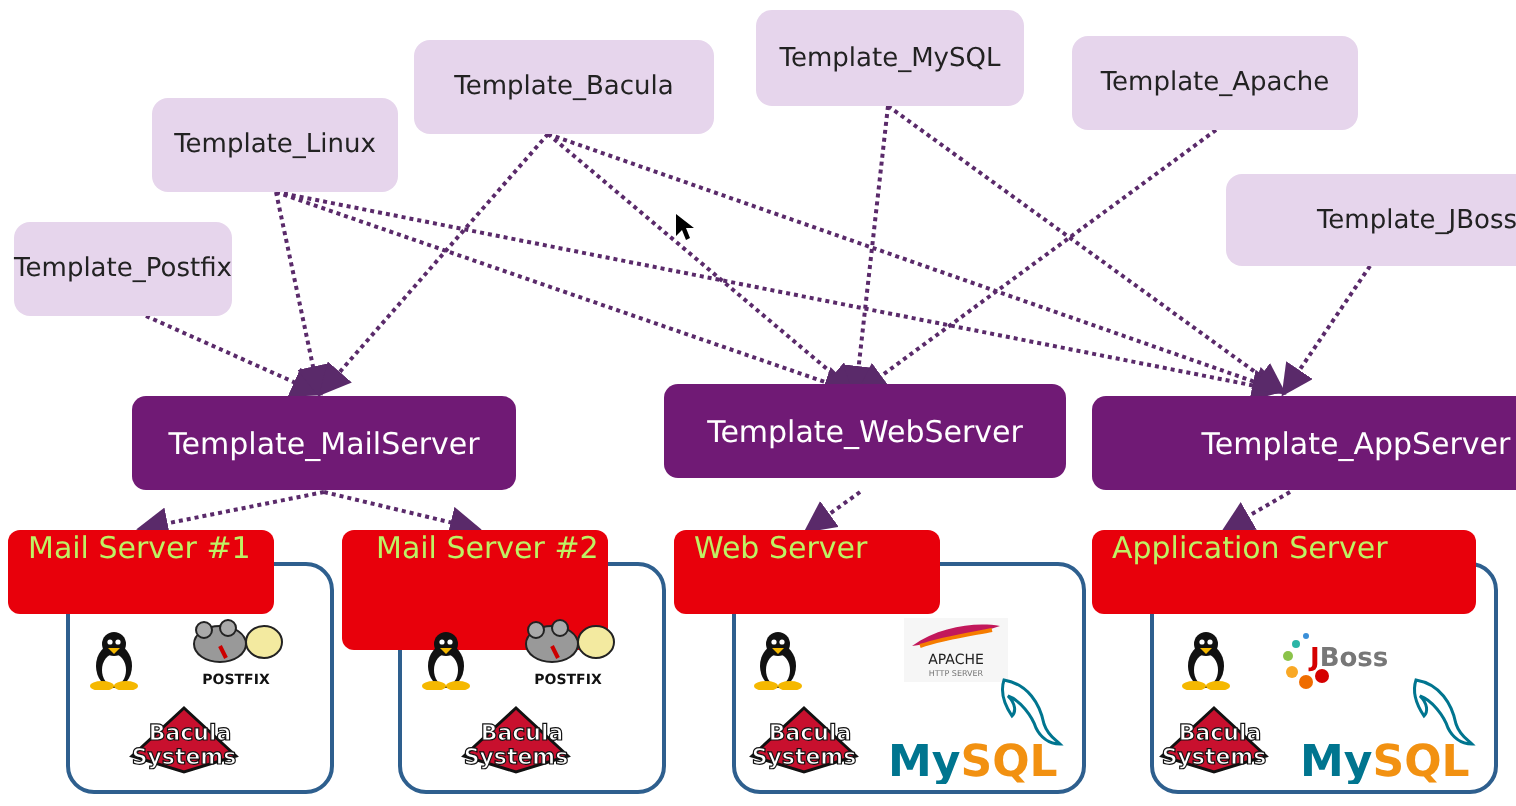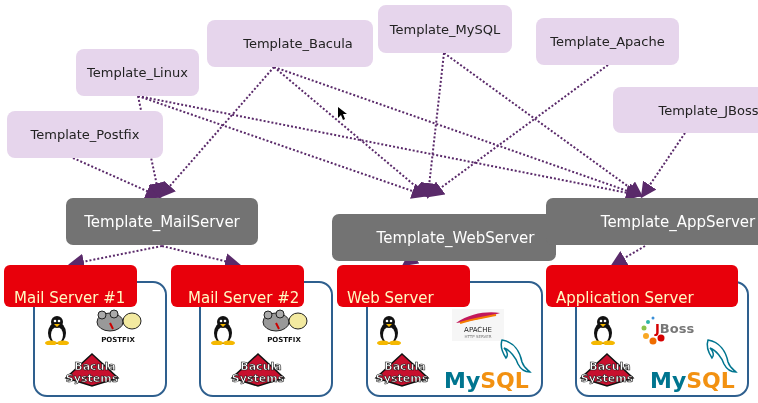--- a/index.html
+++ b/index.html
@@ -1,24 +1,24 @@
 <!DOCTYPE html>
 <html><head>
 <meta charset="utf-8">
 <style>
   html, body { margin:0; padding:0; background:#ffffff; }
   body { width:758px; height:403px; position:relative; overflow:hidden;
          font-family:"DejaVu Sans", sans-serif; }
   .tpl { position:absolute; background:#e6d5ec; border-radius:8px; color:#222;
          font-size:13px; display:flex; align-items:center; justify-content:center; }
-  .mid { position:absolute; background:#737373; border-radius:7px; color:#ffffff;
+  .mid { position:absolute; background:#701a75; border-radius:7px; color:#ffffff;
          font-size:15px; display:flex; align-items:center; justify-content:center; }
   .hostbox { position:absolute; border:2px solid #2e5f8e; border-radius:14px; background:#fff; }
-  .host { position:absolute; background:#e8000b; border-radius:6px; color:#fef9c3;
-          font-size:15px; display:flex; align-items:flex-end; padding-left:10px; box-sizing:border-box; }
+  .host { position:absolute; background:#e8000b; border-radius:6px; color:#bef264;
+          font-size:15px; display:flex; align-items:flex-start; padding-left:10px; box-sizing:border-box; }
   svg.links { position:absolute; left:0; top:0; }
   .logo { position:absolute; }
   .cursor { position:absolute; left:338px; top:107px; }
 </style>
 </head>
 <body>
 
 <svg class="links" width="758" height="403">
   <defs>
     <marker id="ah" markerWidth="8" markerHeight="8" refX="6" refY="4" orient="auto">
@@ -41,58 +41,58 @@
     <line x1="444" y1="53" x2="640" y2="195"></line>
     <line x1="685" y1="133" x2="643" y2="195"></line>
 
     <line x1="162" y1="246" x2="72" y2="264"></line>
     <line x1="162" y1="246" x2="237" y2="264"></line>
     <line x1="430" y1="246" x2="405" y2="264"></line>
     <line x1="645" y1="246" x2="614" y2="264"></line>
   </g>
 </svg>
 
-<div class="tpl" style="left:7px;top:111px;width:156px;height:47px;">
+<div class="tpl" style="left:7px;top:111px;width:109px;height:47px;">
   <span>Template_Postfix</span>
   </div>
 <div class="tpl" style="left:76px;top:49px;width:123px;height:47px;">
   <span>Template_Linux</span>
   </div>
-<div class="tpl" style="left:207px;top:20px;width:150px;height:47px;padding-left:16px;">
+<div class="tpl" style="left:207px;top:20px;width:150px;height:47px;">
   <span>Template_Bacula</span>
   </div>
 <div class="tpl" style="left:378px;top:5px;width:134px;height:48px;justify-content:center;">
   <span>Template_MySQL</span>
   </div>
 <div class="tpl" style="left:536px;top:18px;width:143px;height:47px;">
   <span>Template_Apache</span>
   </div>
 <div class="tpl" style="left:613px;top:87px;width:143px;height:46px;padding-left:24px;">
   <span>Template_JBoss</span>
   </div>
 
 <div class="mid" style="left:66px;top:198px;width:192px;height:47px;">
   <span>Template_MailServer</span>
   </div>
-<div class="mid" style="left:332px;top:214px;width:201px;height:47px;padding-left:23px;">
+<div class="mid" style="left:332px;top:192px;width:201px;height:47px;">
   <span>Template_WebServer</span>
   </div>
 <div class="mid" style="left:546px;top:198px;width:200px;height:47px;padding-left:32px;">
   <span>Template_AppServer</span>
   </div>
 
 <div class="hostbox" style="left:33px;top:281px;width:130px;height:112px;"></div>
 <div class="hostbox" style="left:199px;top:281px;width:130px;height:112px;"></div>
 <div class="hostbox" style="left:366px;top:281px;width:173px;height:112px;"></div>
 <div class="hostbox" style="left:575px;top:281px;width:170px;height:112px;"></div>
 
 <div class="host" style="left:4px;top:265px;width:133px;height:42px;">
   <span>Mail Server #1</span>
   </div>
-<div class="host" style="left:171px;top:265px;width:133px;height:42px;padding-left:17px;">
+<div class="host" style="left:171px;top:265px;width:133px;height:60px;padding-left:17px;">
   <span>Mail Server #2</span>
   </div>
 <div class="host" style="left:337px;top:265px;width:133px;height:42px;">
   <span>Web Server</span>
   </div>
 <div class="host" style="left:546px;top:265px;width:192px;height:42px;">
   <span>Application Server</span>
   </div>
 
 <div id="logos">

